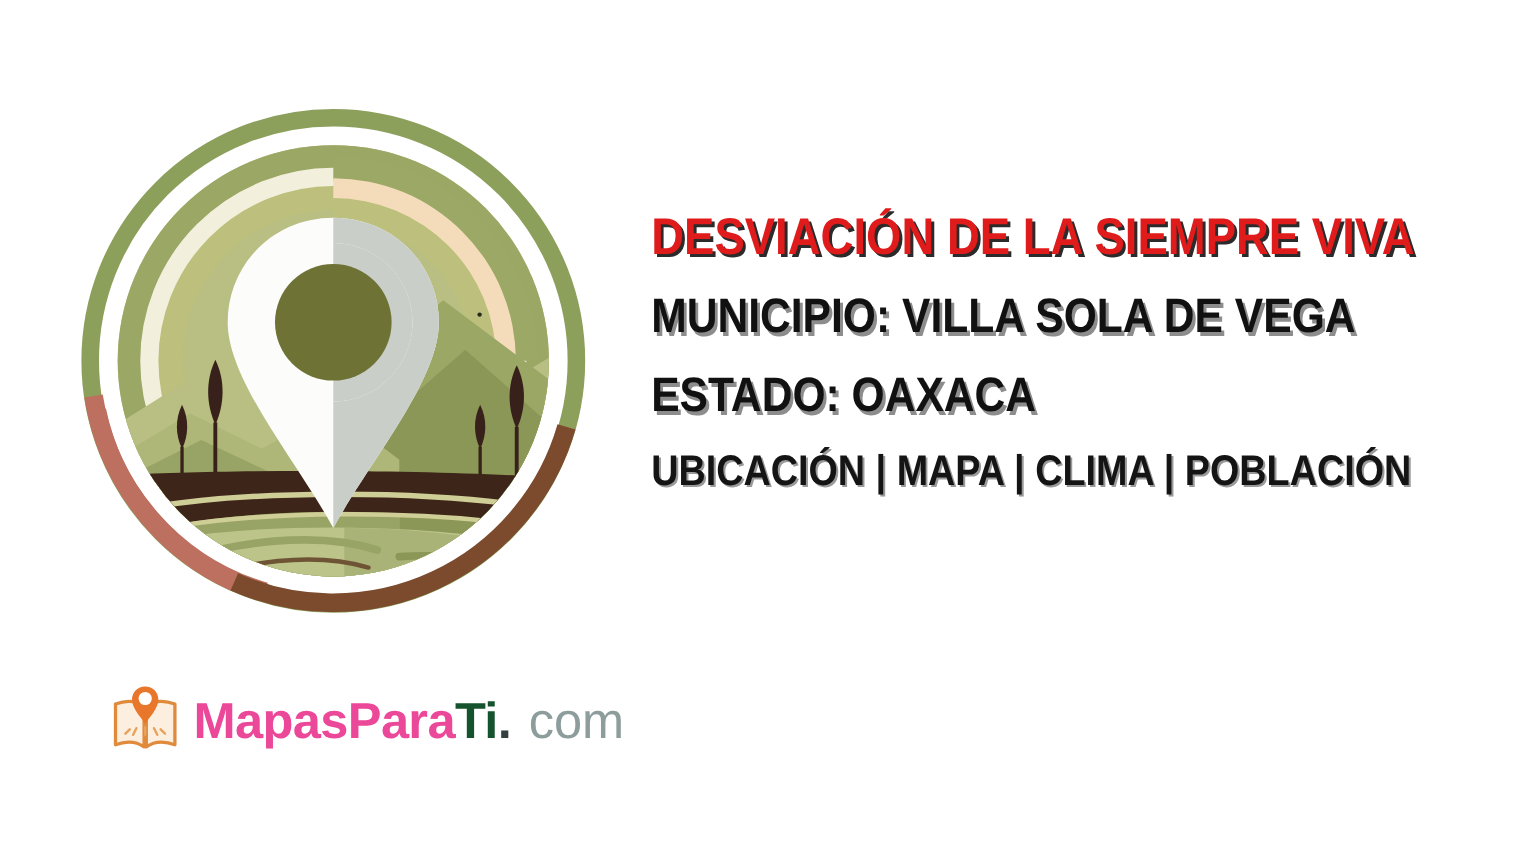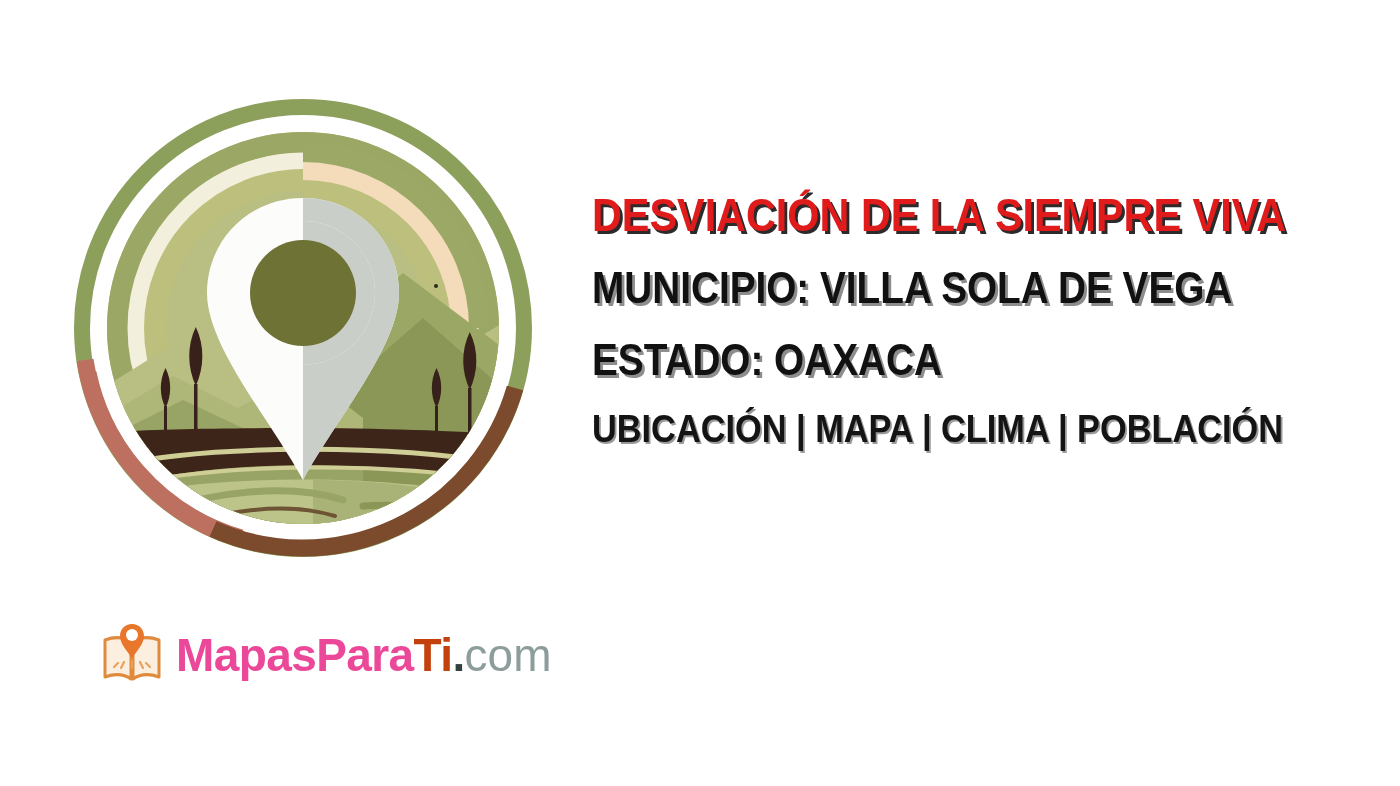--- a/index.html
+++ b/index.html
@@ -42,23 +42,23 @@
   #brand-text {
     font-family: "Liberation Sans", sans-serif;
     font-size: 46px;
     font-weight: 700;
     letter-spacing: -0.6px;
     white-space: nowrap;
     line-height: 1;
   }
   .bw-mapas { color: #ec4899; }
   .bw-parati { color: #ec4899; }
-  .bw-ti     { color: #c2410c; }
+  .bw-ti     { color: #14532d; }
   .bw-dot    { color: #33403f; }
-  .bw-com    { color: #8d9d9c; font-weight: 400; letter-spacing: 0px; }
+  .bw-com    { color: #8d9d9c; font-weight: 400; letter-spacing: 0px; margin-left: 16px; }
 
   
   #textblock {
     position: absolute;
     left: 592px;
     top: 186px;
     width: 810px;
   }
   .line {
     font-family: "Liberation Sans Narrow", "Liberation Sans", sans-serif;

